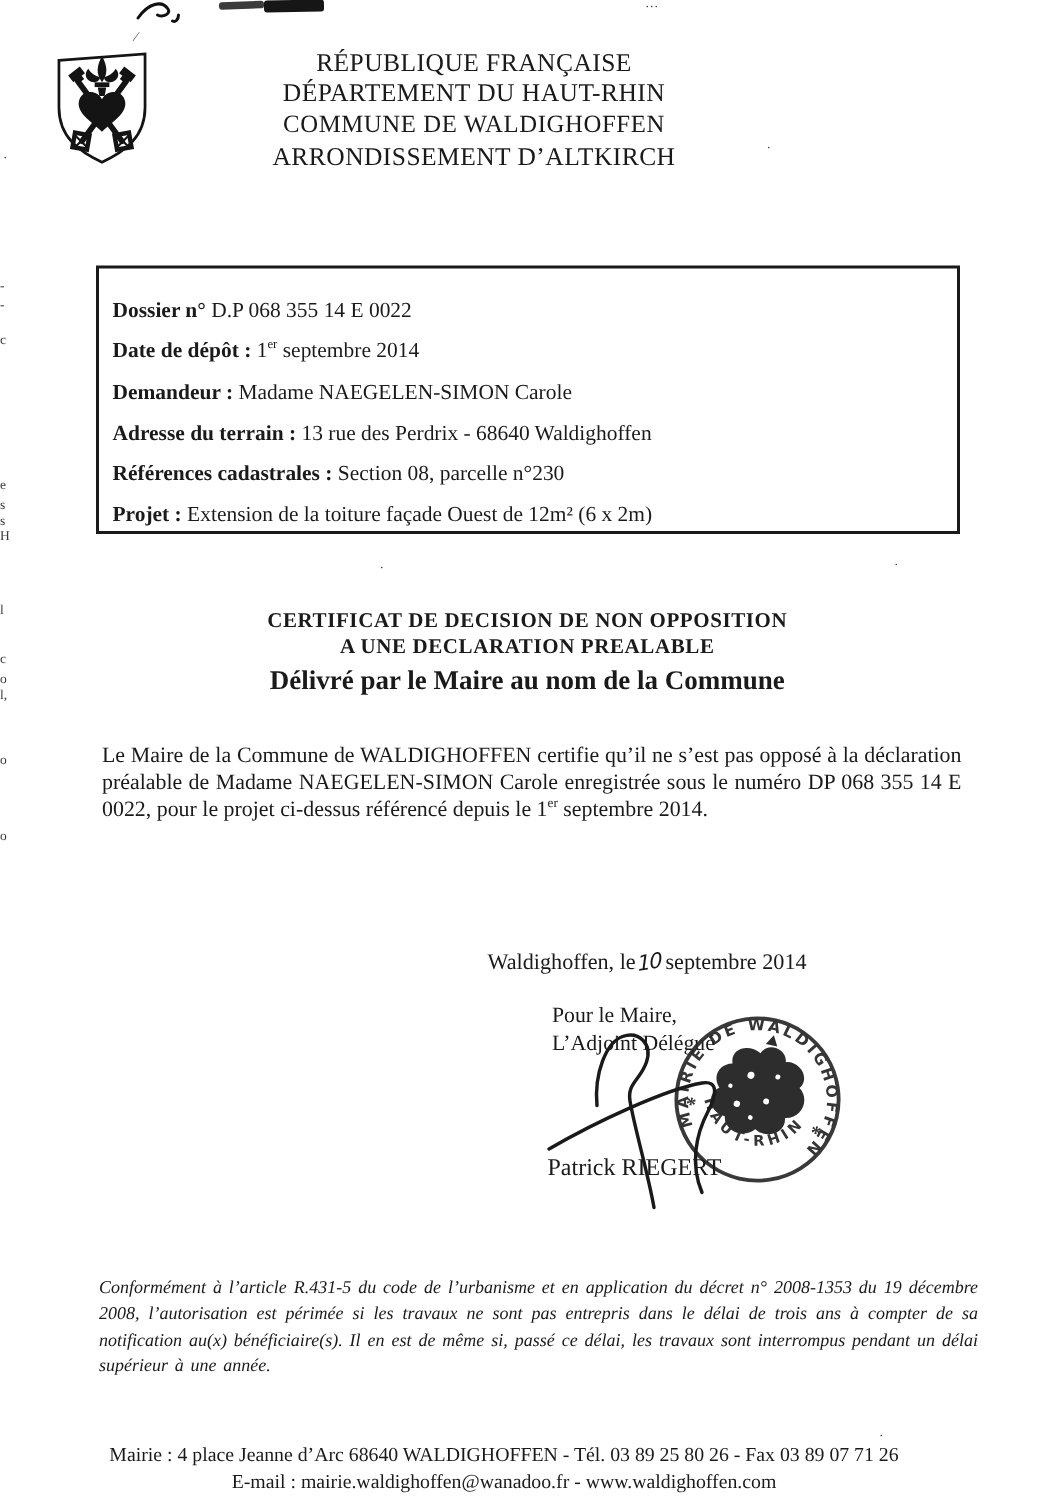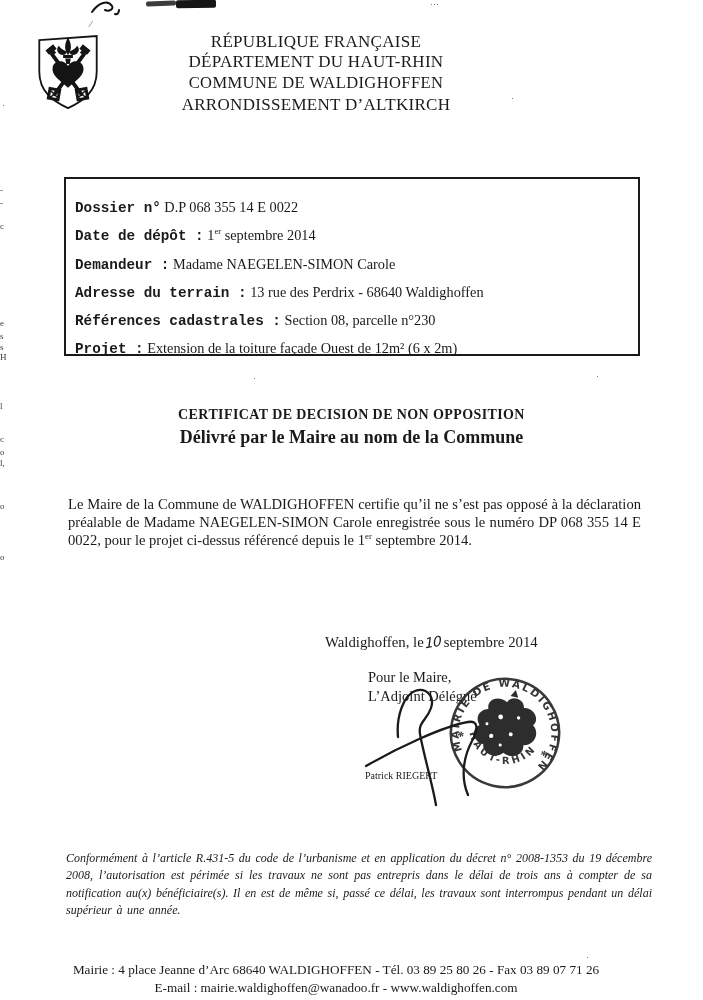--- a/index.html
+++ b/index.html
@@ -14,37 +14,37 @@
   .header-block{position:absolute; top:32px; left:0; width:632px; text-align:center; line-height:1.15;}
   .hdr-s{font-size:17px; letter-spacing:.3px;}
   .hdr-l{font-size:16.5px; letter-spacing:.4px; margin:3px 0 2px 0;}
   
   .dossier-box{
     position:absolute; left:64px; top:177px; width:576px; height:179px;
     border:2px solid #1a1a1a; box-sizing:border-box;
     padding:19px 10px 0 9px; font-size:14.3px;
   }
   .dossier-row{margin-bottom:9.3px; line-height:18px; white-space:nowrap;}
-  .dossier-row b{font-weight:bold;font-family:Liberation Mono, monospace;}
+  .dossier-row b{font-weight:bold;}
   sup{font-size:60%; vertical-align:super; line-height:0;}
   
   .title-block{position:absolute; top:407px; left:0; right:0; text-align:center; line-height:1.18;}
   .title-main{font-size:14px; font-weight:bold; letter-spacing:.4px;}
   .title-sub{font-size:18px; font-weight:bold; margin-top:3px;}
   
   .para{position:absolute; left:68px; width:573px; font-size:14.6px; line-height:18.2px; text-align:justify;}
   .para1{top:495px;}
   .para2{top:564px;}
   .dateline{position:absolute; left:325px; top:634px; font-size:14.8px; white-space:nowrap;}
   .hand-day{
     display:inline-block; font-family:"DejaVu Sans",sans-serif; font-style:italic;
     font-size:14px; transform:rotate(-9deg) skewX(-6deg); margin:0 3px 0 1px; letter-spacing:-1px;
   }
   .sig-block{position:absolute; left:368px; top:668px; font-size:14.5px; line-height:18.5px;}
-  .signer-name{position:absolute; left:365px; top:770px; font-size:10px; white-space:nowrap;}
+  .signer-name{position:absolute; left:365px; top:770px; font-size:16px; white-space:nowrap;}
   .stamp{position:absolute; left:446px; top:674px; opacity:.93;}
   .signature-svg{position:absolute; left:352px; top:678px;}
   
   .footnote{
     position:absolute; left:66px; top:850px; width:586px;
     font-size:12px; font-style:italic; line-height:17.3px; text-align:justify;
     word-spacing:1.5px;
   }
   .footer-block{position:absolute; top:961px; left:0; width:672px; text-align:center; font-size:13.2px; line-height:18px;}
   
@@ -102,20 +102,21 @@
     <div class="dossier-row"><b>Dossier n°</b><span> D.P 068 355 14 E 0022</span></div>
     <div class="dossier-row"><b>Date de dépôt :</b><span> 1</span><sup>er</sup><span> septembre 2014</span></div>
     <div class="dossier-row"><b>Demandeur :</b><span> Madame NAEGELEN-SIMON Carole</span></div>
     <div class="dossier-row"><b>Adresse du terrain :</b><span> 13 rue des Perdrix - 68640 Waldighoffen</span></div>
     <div class="dossier-row"><b>Références cadastrales :</b><span> Section 08, parcelle n°230</span></div>
     <div class="dossier-row"><b>Projet :</b><span> Extension de la toiture façade Ouest de 12m² (6 x 2m)</span></div>
   </div>
 
   <div class="title-block">
     <div class="title-main">CERTIFICAT DE DECISION DE NON OPPOSITION</div>
+    <div class="title-main">A UNE DECLARATION PREALABLE</div>
     <div class="title-sub">Délivré par le Maire au nom de la Commune</div>
   </div>
 
   <div class="para para1"><span>Le Maire de la Commune de WALDIGHOFFEN certifie qu’il ne s’est pas opposé à la déclaration préalable de Madame NAEGELEN-SIMON Carole enregistrée sous le numéro DP 068 355 14 E 0022, pour le projet ci-dessus référencé depuis le 1</span><sup>er</sup><span> septembre 2014.</span></div>
 
 
   <div class="dateline"><span>Waldighoffen, le</span><span class="hand-day">10</span><span>septembre 2014</span></div>
 
   <div class="sig-block">
     <div>Pour le Maire,</div>

